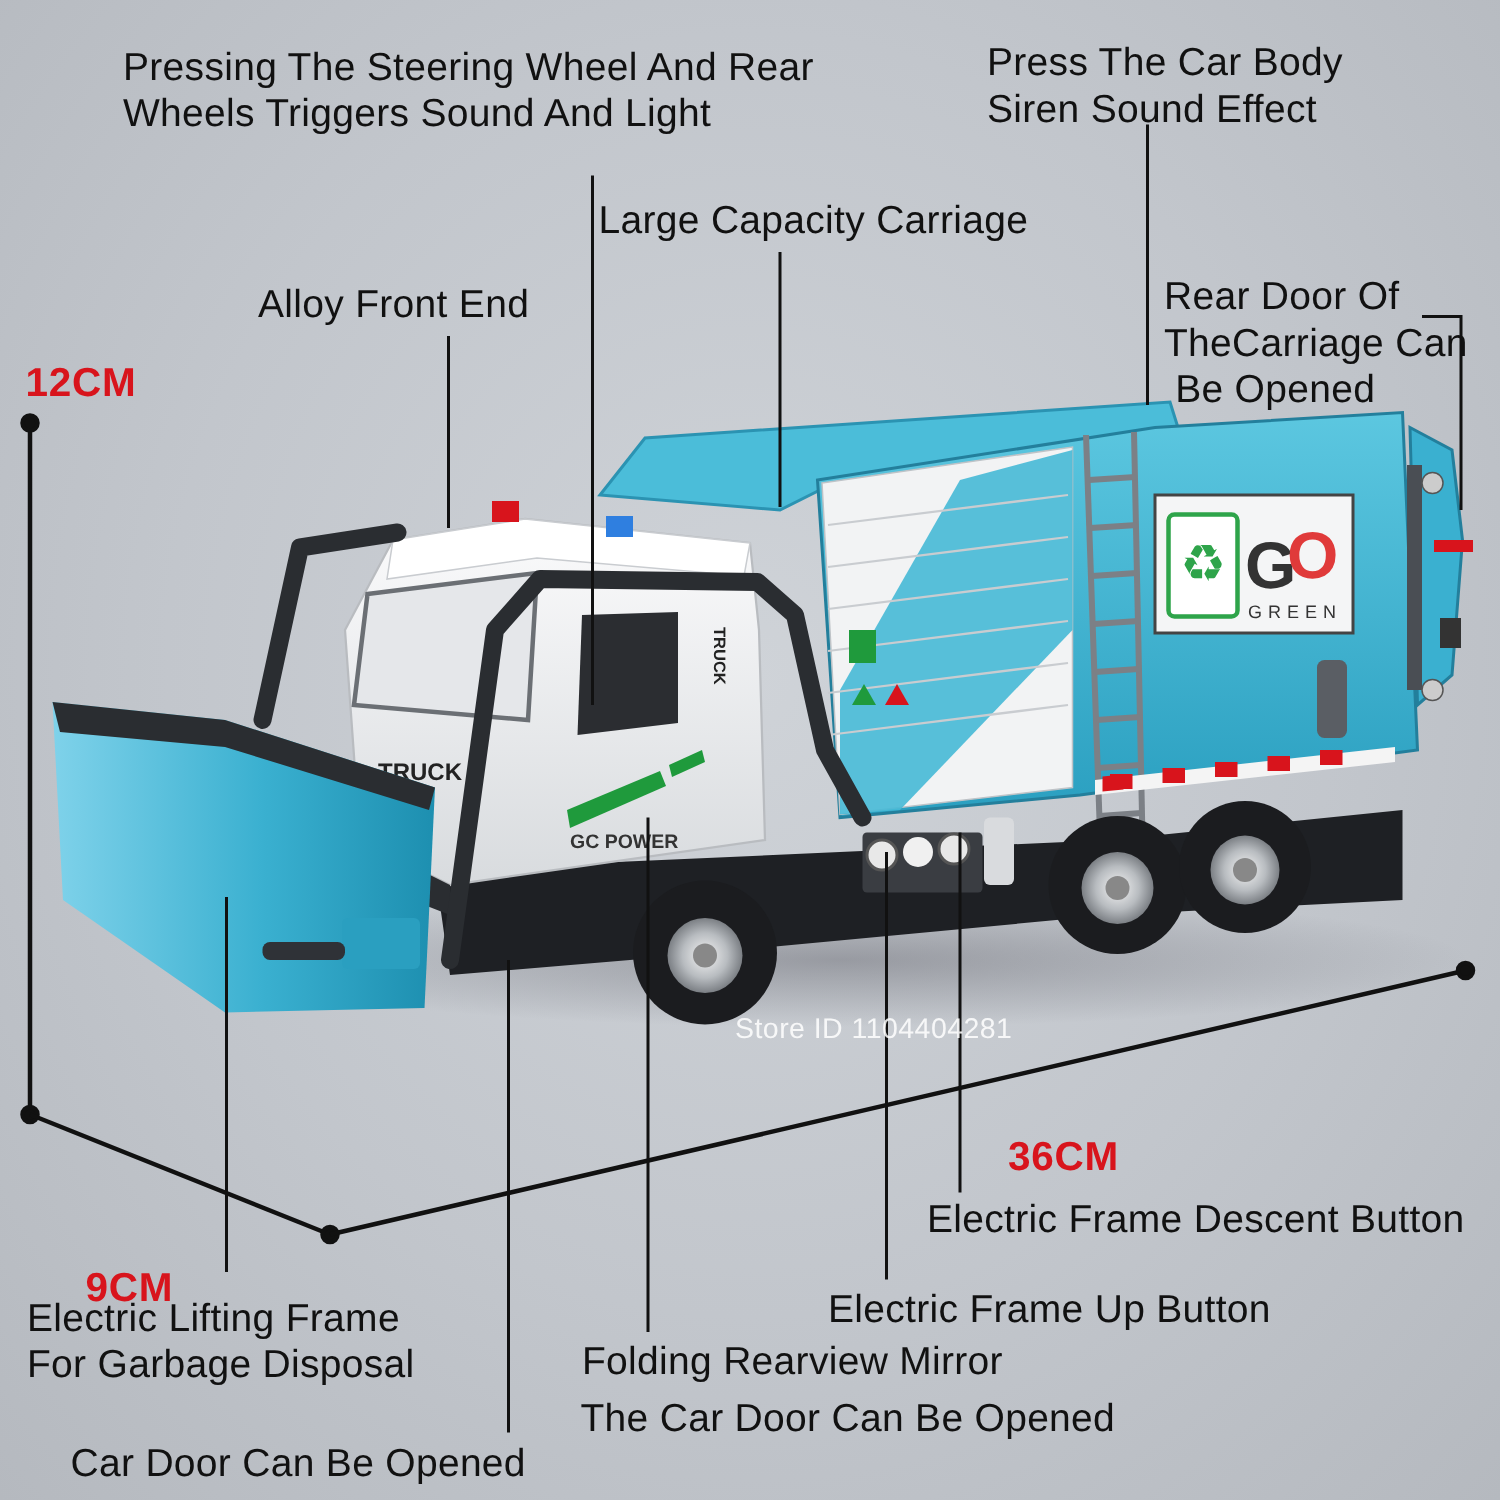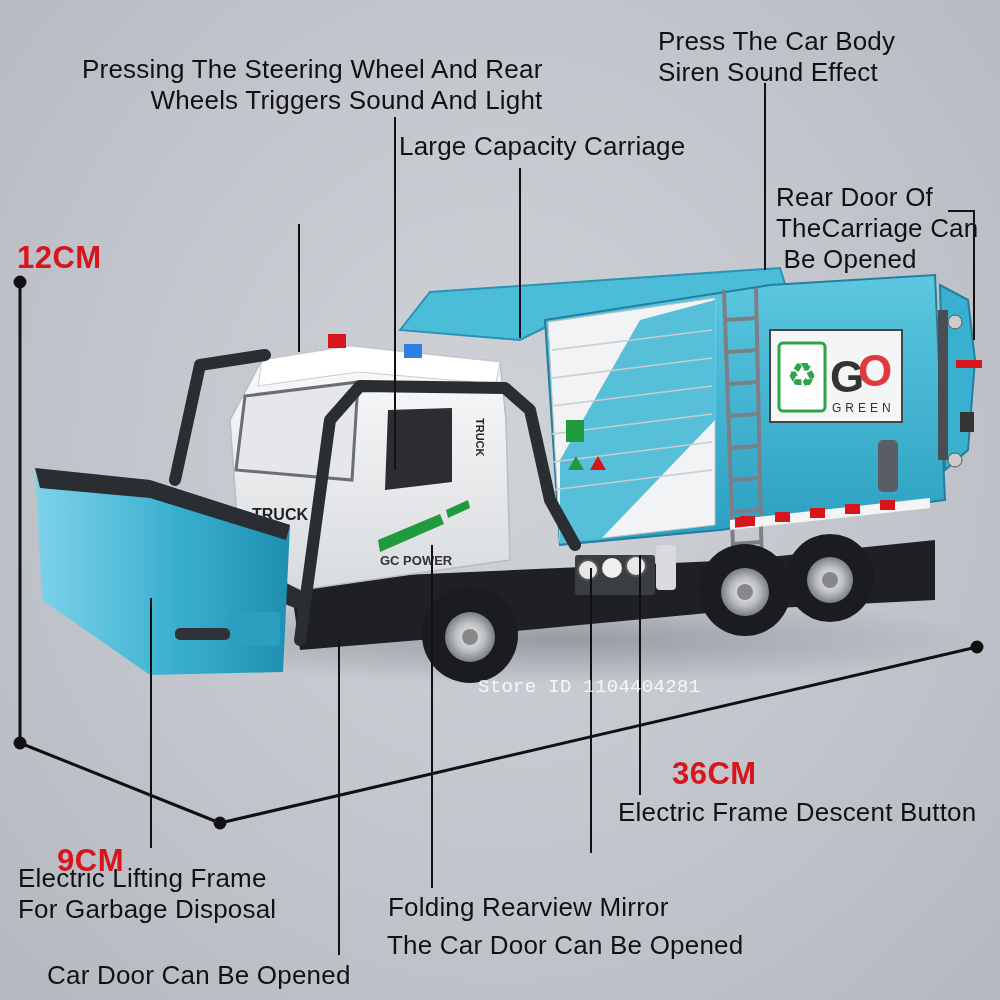--- a/index.html
+++ b/index.html
@@ -7,26 +7,26 @@
     width:1000px; height:1000px; overflow:hidden; position:relative;
     background: radial-gradient(ellipse at 50% 45%, #cfd3d8 0%, #c2c6cc 55%, #b5b9bf 100%);
     font-family: "Liberation Sans", "DejaVu Sans", sans-serif;
   }
   .stage { position:absolute; left:0; top:0; width:1000px; height:1000px; }
   .label {
     position:absolute; color:#111; font-size:26px; line-height:31px;
     white-space:pre; letter-spacing:0.2px;
   }
   .dim {
-    position:absolute; color:#d8141c; font-weight:bold; font-size:31px;
+    position:absolute; color:#d8141c; font-weight:bold; font-size:27px;
     letter-spacing:0.5px;
   }
   .watermark {
     position:absolute; color:rgba(255,255,255,0.85); font-size:19px;
-    font-family: Liberation Mono, monospace; letter-spacing:0.3px;
+    font-family: Liberation Sans, sans-serif; letter-spacing:0.3px;margin-left:12px;
   }
   svg { position:absolute; left:0; top:0; }
 </style>
 </head>
 <body>
 
 <div class="stage">
 
   <svg width="1000" height="1000" viewBox="0 0 1000 1000">
     <defs>
@@ -208,29 +208,31 @@
       <line x1="591" y1="568" x2="591" y2="853"></line>
 
       <line x1="151" y1="598" x2="151" y2="848"></line>
 
       <line x1="432" y1="545" x2="432" y2="888"></line>
 
       <line x1="339" y1="640" x2="339" y2="955"></line>
     </g>
   </svg>
 
-  <div class="label" style="left:82px; top:54px;text-align:right;">Pressing The Steering Wheel And Rear
+  <div class="label" style="left:82px; top:29px;">Pressing The Steering Wheel And Rear
 Wheels Triggers Sound And Light</div>
   <div class="label" style="left:399px; top:131px;">Large Capacity Carriage</div>
   <div class="label" style="left:658px; top:26px;">Press The Car Body
 Siren Sound Effect</div>
   <div class="label" style="left:776px; top:136px;margin-top:46px;">Rear Door Of
 TheCarriage Can
  Be Opened</div>
+  <div class="label" style="left:172px; top:187px;">Alloy Front End</div>
   <div class="label" style="left:592px; top:797px;padding-left:26px;">Electric Frame Descent Button</div>
+  <div class="label" style="left:552px; top:857px;">Electric Frame Up Button</div>
   <div class="label" style="left:388px; top:892px;">Folding Rearview Mirror</div>
   <div class="label" style="left:18px; top:863px;">Electric Lifting Frame
 For Garbage Disposal</div>
   <div class="label" style="left:387px; top:930px;">The Car Door Can Be Opened</div>
   <div class="label" style="left:47px; top:960px;">Car Door Can Be Opened</div>
 
   <div class="dim" style="left:17px; top:240px;">12CM</div>
   <div class="dim" style="left:57px; top:795px;margin-top:48px;">9CM</div>
   <div class="dim" style="left:672px; top:731px;margin-top:25px;">36CM</div>
 

